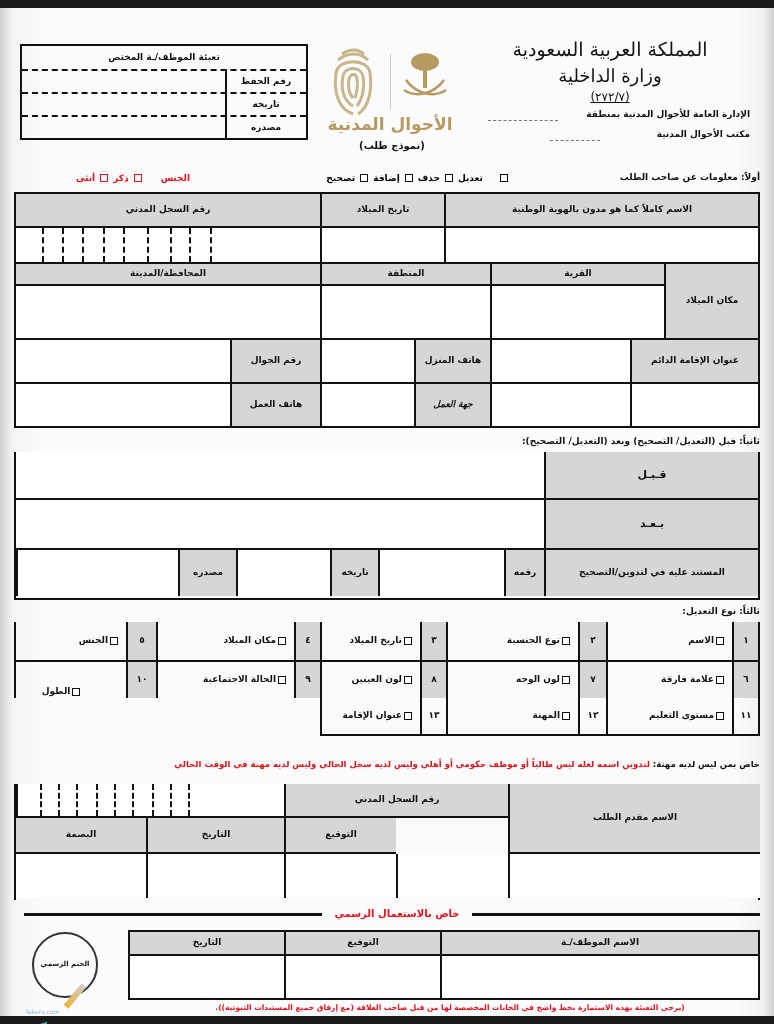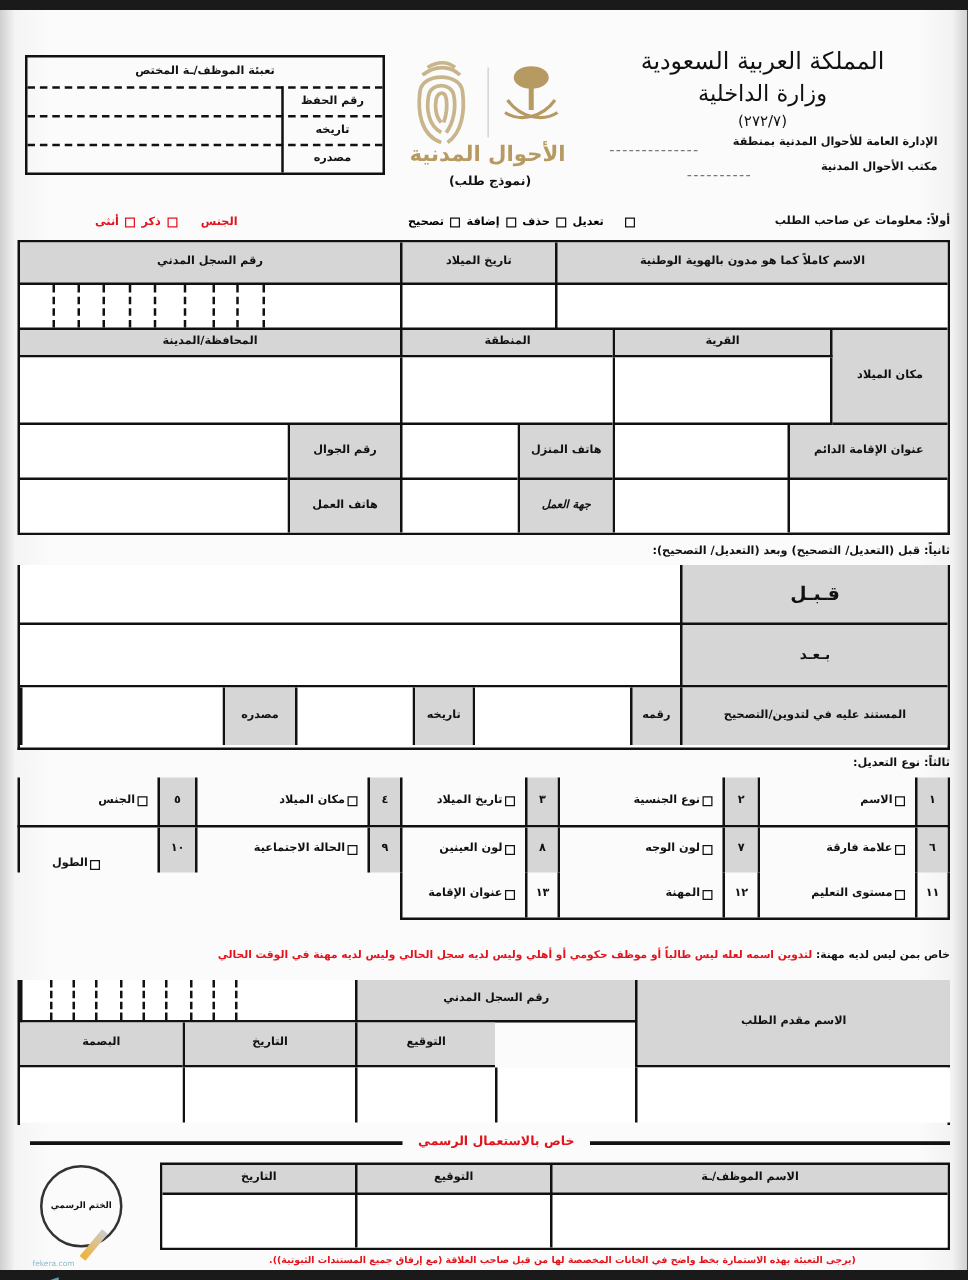--- a/index.html
+++ b/index.html
@@ -56,21 +56,21 @@
         <path d="M44 30 C34 44 16 48 4 40"></path>
       </g>
     </svg>
     <div class="abs gold" style="left:0;top:70px;width:136px;height:22px;font-size:17px;text-align:center;direction:rtl;font-weight:bold;">الأحوال المدنية</div>
     <div class="abs t" style="left:20px;top:94px;width:100px;height:14px;font-size:10px;">(نموذج طلب)</div>
   </div>
 
   <div class="abs" style="left:480px;top:22px;width:280px;height:120px;direction:rtl;">
     <div class="abs t" style="left:20px;top:6px;width:220px;height:26px;font-size:19px;font-family:'DejaVu Serif',serif;font-weight:normal;">المملكة العربية السعودية</div>
     <div class="abs t" style="left:30px;top:34px;width:200px;height:24px;font-size:18px;font-family:'DejaVu Serif',serif;font-weight:normal;">وزارة الداخلية</div>
-    <div class="abs t" style="left:60px;top:60px;width:140px;height:16px;font-size:12px;font-weight:normal;direction:ltr;">(٢٧٢/٧)</div>
+    <div class="abs t" style="left:60px;top:60px;width:140px;height:16px;font-size:12px;font-weight:normal;direction:ltr;text-decoration:underline;">(٢٧٢/٧)</div>
     <div class="abs t" style="left:70px;top:78px;width:200px;height:14px;justify-content:flex-start;">الإدارة العامة للأحوال المدنية بمنطقة</div>
     <div class="abs" style="left:8px;top:90px;width:70px;border-top:1px dashed #777;"></div>
     <div class="abs t" style="left:120px;top:98px;width:150px;height:14px;justify-content:flex-start;">مكتب الأحوال المدنية</div>
     <div class="abs" style="left:70px;top:110px;width:50px;border-top:1px dashed #777;"></div>
   </div>
 
   <div class="abs t" style="left:540px;top:162px;width:220px;height:16px;justify-content:flex-start;">أولاً: معلومات عن صاحب الطلب</div>
   <div class="abs" style="left:280px;top:162px;width:230px;height:16px;direction:rtl;display:flex;align-items:center;gap:3px;font-size:9px;font-weight:bold;">
     <span class="chk" style="margin-left:14px;"></span>
     <span>تعديل</span>
@@ -126,21 +126,21 @@
 
     <div class="abs w" style="left:474px;top:190px;width:142px;height:42px;border-left:2px solid #111;border-right:2px solid #111;"></div>
     <div class="abs g t" style="left:398px;top:190px;width:76px;height:42px;border-left:2px solid #111;font-style:italic;">جهة العمل</div>
     <div class="abs w" style="left:304px;top:190px;width:94px;height:42px;border-left:2px solid #111;"></div>
     <div class="abs g t" style="left:214px;top:190px;width:90px;height:42px;border-left:2px solid #111;">هاتف العمل</div>
     <div class="abs w" style="left:0;top:190px;width:214px;height:42px;"></div>
   </div>
 
   <div class="abs t" style="left:440px;top:426px;width:320px;height:16px;justify-content:flex-start;">ثانياً: قبل (التعديل/ التصحيح) وبعد (التعديل/ التصحيح):</div>
   <div class="abs b" style="left:14px;top:444px;width:746px;height:148px;background:#fff;border-top:none;">
-    <div class="abs g t" style="left:528px;top:0;width:214px;height:48px;border-left:2px solid #111;border-bottom:2px solid #111;font-size:15px;">قـبـل</div>
+    <div class="abs g t" style="left:528px;top:0;width:214px;height:48px;border-left:2px solid #111;border-bottom:2px solid #111;font-size:11px;">قـبـل</div>
     <div class="abs w" style="left:0;top:0;width:528px;height:48px;border-bottom:2px solid #111;"></div>
     <div class="abs g t" style="left:528px;top:48px;width:214px;height:50px;border-left:2px solid #111;border-bottom:2px solid #111;font-size:11px;">بـعـد</div>
     <div class="abs w" style="left:0;top:48px;width:528px;height:50px;border-bottom:2px solid #111;"></div>
     <div class="abs g t" style="left:528px;top:98px;width:214px;height:46px;border-left:2px solid #111;">المستند عليه في لتدوين/التصحيح</div>
     <div class="abs g t" style="left:488px;top:98px;width:40px;height:46px;border-left:2px solid #111;">رقمه</div>
     <div class="abs w" style="left:362px;top:98px;width:126px;height:46px;border-left:2px solid #111;"></div>
     <div class="abs g t" style="left:314px;top:98px;width:48px;height:46px;border-left:2px solid #111;">تاريخه</div>
     <div class="abs w" style="left:220px;top:98px;width:94px;height:46px;border-left:2px solid #111;"></div>
     <div class="abs g t" style="left:162px;top:98px;width:58px;height:46px;border-left:2px solid #111;">مصدره</div>
     <div class="abs w" style="left:0;top:98px;width:162px;height:46px;border-left:2px solid #111;"></div>

